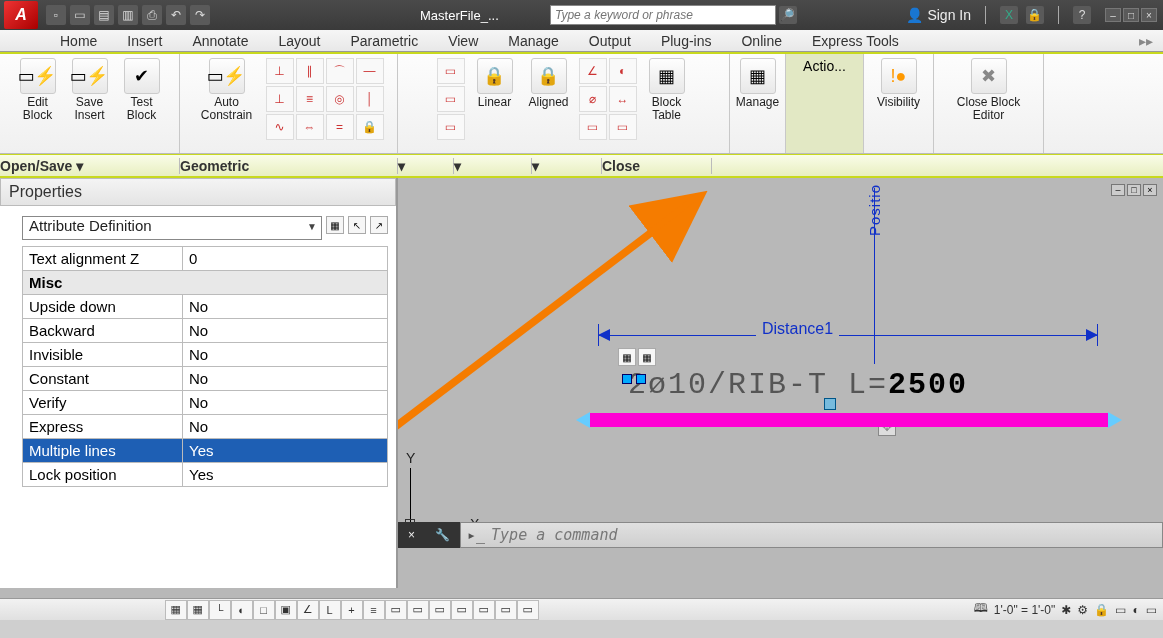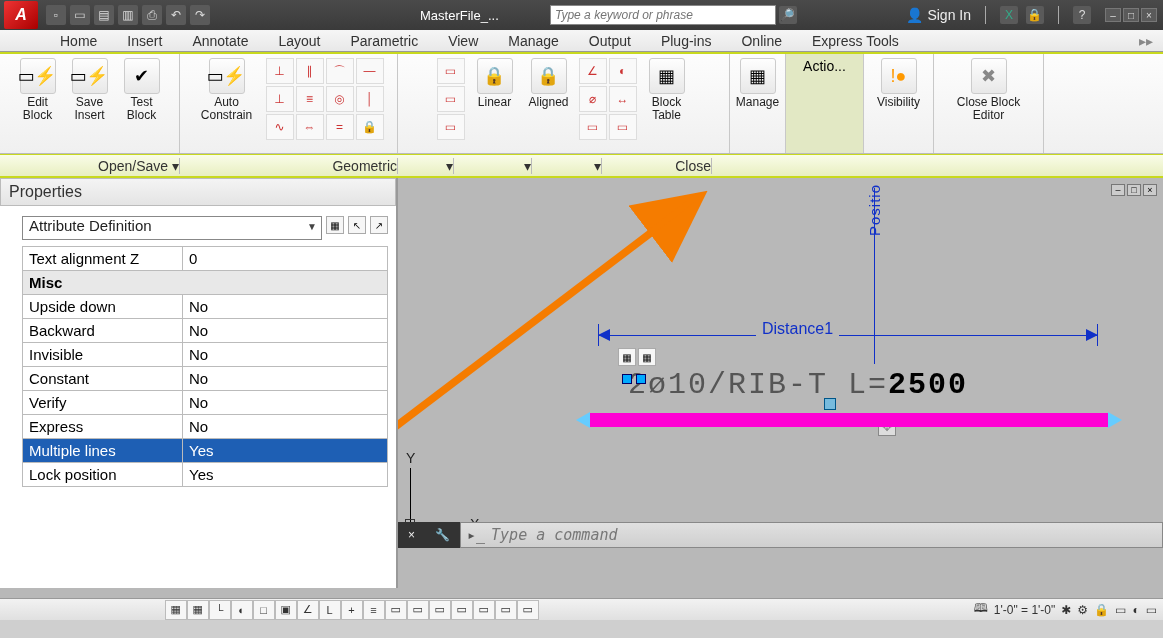--- a/index.html
+++ b/index.html
@@ -24,21 +24,21 @@
 
 
 .ribbon-wrap { background:#f2f2ec; border-top:2px solid #c8d91e; border-bottom:2px solid #c8d91e; }
 .ribbon { height:100px; display:flex; background:linear-gradient(#fdfdfd,#f0f0f0); border-bottom:1px solid #bbb; }
 .rgroup { border-right:1px solid #c8c8c8; padding:4px 6px 2px 6px; display:flex; flex-direction:column; align-items:center; justify-content:flex-start; position:relative; }
 .rbig { display:flex; gap:4px; }
 .rbtn { display:flex; flex-direction:column; align-items:center; width:48px; cursor:pointer; }
 .rbtn .ico { width:36px; height:36px; border:1px solid #ccc; border-radius:3px; background:linear-gradient(#fefefe,#e8e8e8); margin-bottom:2px; display:flex; align-items:center; justify-content:center; font-size:18px; }
 .rbtn .lbl { text-align:center; font-size:12px; line-height:1.1; color:#222; }
 .ribbon-labels { height:22px; background:linear-gradient(#f9fce8,#e8efc0); display:flex; align-items:center; font-size:14px; color:#333; border-top:1px solid #c8d91e; }
-.ribbon-labels .seg { border-right:1px solid #bbb; text-align:right; }
+.ribbon-labels .seg { border-right:1px solid #bbb; text-align:left;font-weight:bold; }
 
 
 .icon-grid { display:grid; grid-template-columns:repeat(4,28px); grid-auto-rows:26px; gap:2px; }
 .icon-grid div, .icon-col div { border:1px solid #ddd; background:#f9f9f9; display:flex; align-items:center; justify-content:center; font-size:12px; color:#c33; cursor:pointer; }
 .icon-col { display:grid; grid-template-columns:28px; grid-auto-rows:26px; gap:2px; }
 
 
 .main { display:flex; height:410px; }
 .props { width:398px; background:#fff; border-right:2px solid #999; display:flex; flex-direction:column; }
 .props-header { background:linear-gradient(#f4f4f4,#e4e4e4); border:1px solid #bbb; padding:4px 8px; font-size:16px; color:#333; }

